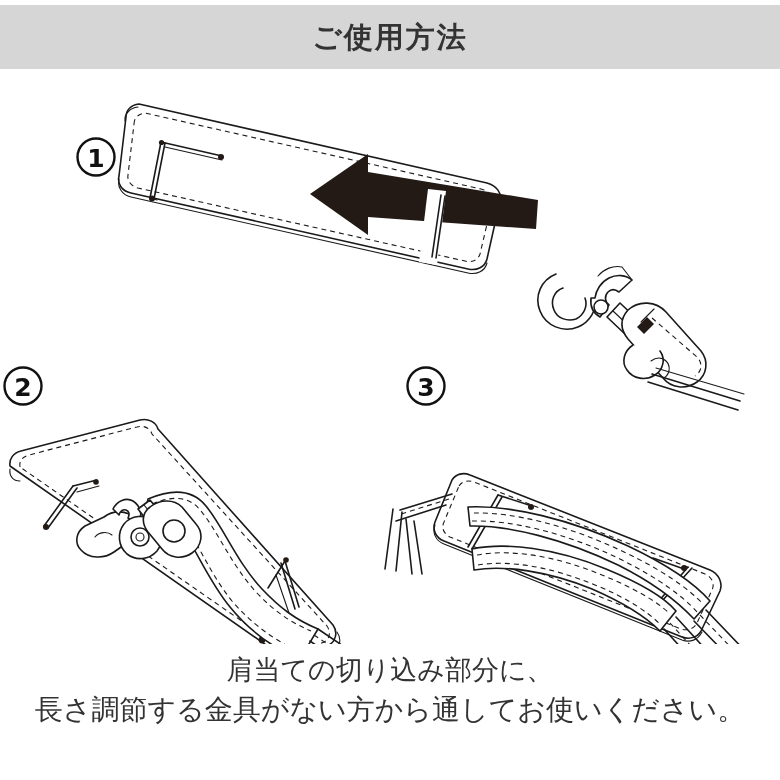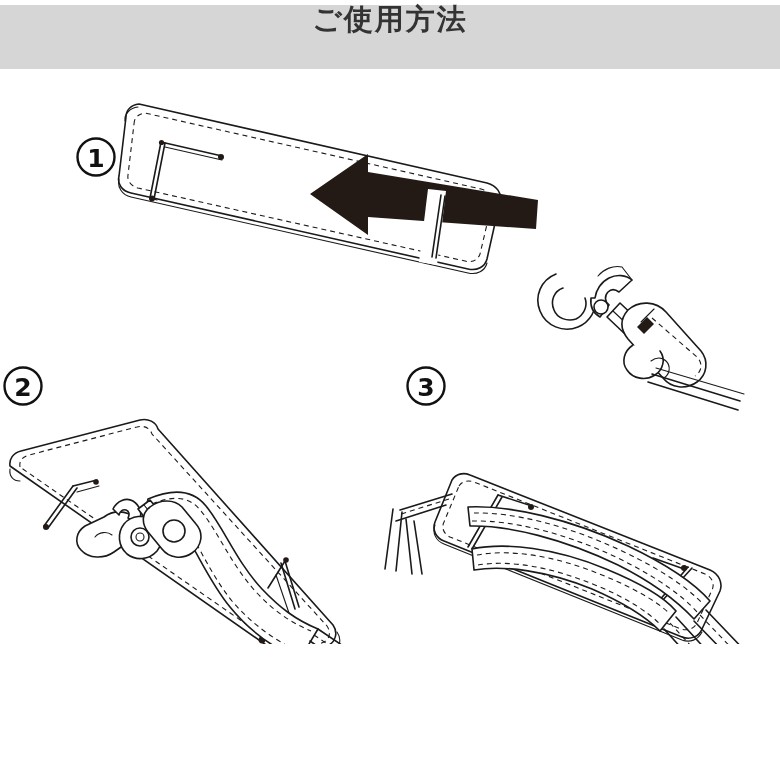--- a/index.html
+++ b/index.html
@@ -23,20 +23,21 @@
 
   
   .header-band {
     position: absolute;
     left: 0;
     top: 5px;
     width: 780px;
     height: 64px;
     background: #d6d6d6;
     display: flex;
+    align-items: center;
     justify-content: center;
   }
   .header-title {
     font-size: 29px;
     font-weight: bold;
     color: #333333;
     letter-spacing: 2px;
     line-height: 1;
     font-family: "DejaVu Sans", "Liberation Sans", sans-serif;
   }
@@ -441,14 +442,18 @@
 
         <g>
           <circle class="badge-circle" cx="426" cy="317" r="18.5"></circle>
           <text class="badge-text" x="426" y="318">3</text>
         </g>
       </g>
 
     </svg>
   </div>
 
+  <div class="caption">
+    <div class="caption-line l1">肩当ての切り込み部分に、</div>
+    <div class="caption-line l2">長さ調節する金具がない方から通してお使いください。</div>
+  </div>
 
 </div>
 
 </body></html>

